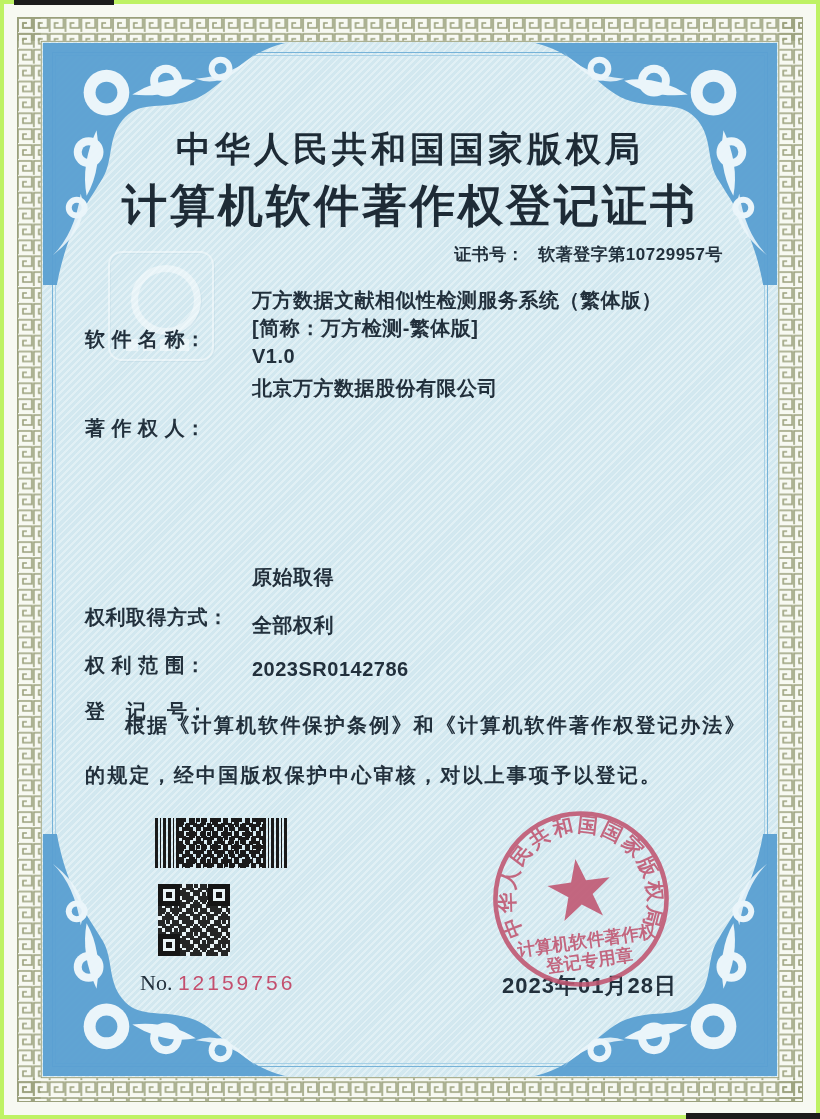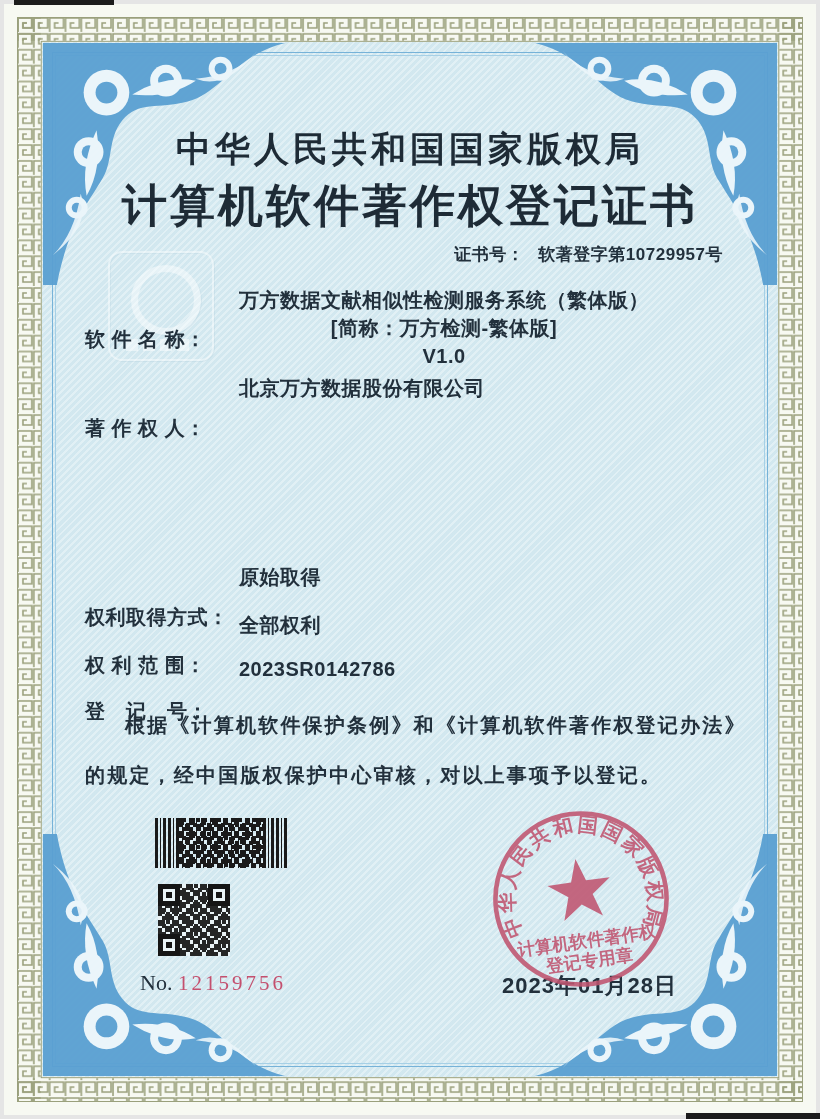--- a/index.html
+++ b/index.html
@@ -1,16 +1,16 @@
 <!DOCTYPE html>
 <html><head>
 <meta charset="utf-8">
 <style>
   html,body{margin:0;padding:0;background:#ffffff;}
-  .page{position:relative;width:820px;height:1119px;background:#e5e5e5;overflow:hidden;
+  .page{position:relative;width:820px;height:1119px;background:#bef264;overflow:hidden;
         font-family:"Liberation Sans","DejaVu Sans",sans-serif;}
   .cert{position:absolute;inset:4px;background:#f7f9f2;}
   
   .paper{position:absolute;inset:38px;background:#d9ecf2;}
   .paper::before{content:"";position:absolute;inset:0;
      background:repeating-linear-gradient(135deg,rgba(255,255,255,.22) 0 2px,rgba(120,175,205,.07) 2px 5px);}
   
   .meander{position:absolute;left:13px;top:13px;width:calc(100% - 26px);height:calc(100% - 26px);}
   
   .rule{position:absolute;inset:48px;border:1px solid #76b2d8;outline:1px solid #a6d0e6;outline-offset:-4px;pointer-events:none;}
@@ -29,40 +29,40 @@
      background:repeating-linear-gradient(90deg,rgba(255,255,255,.85) 0 12px,transparent 12px 17px);}
   
   .issuer{position:absolute;left:0;right:0;top:126px;text-align:center;
      font-family:"Liberation Serif","DejaVu Serif",serif;font-weight:bold;font-size:35px;letter-spacing:4px;color:#1e2b36;}
   .cert-title{position:absolute;left:0;right:0;top:176px;text-align:center;
      font-family:"Liberation Serif","DejaVu Serif",serif;font-weight:bold;font-size:45px;letter-spacing:3px;color:#1e2b36;}
   .certno{position:absolute;right:97px;top:243px;font-size:17px;font-weight:bold;color:#22303c;letter-spacing:.5px;}
   .certno .gap{display:inline-block;width:14px;}
   .row{position:absolute;left:85px;display:flex;color:#22303c;font-size:20px;font-weight:600;letter-spacing:.5px;}
   .row .lbl{flex:0 0 150px;font-weight:700;margin-top:40px;}
-  .row .val{margin-left:4px;text-align:center;}
+  .row .val{margin-left:17px;}
   .name-lines div{line-height:28px;}
   .statement{position:absolute;left:85px;top:700px;width:680px;font-size:20px;font-weight:600;color:#22303c;
      line-height:50px;letter-spacing:2.2px;text-indent:40px;}
   
   .barcode{position:absolute;left:155px;top:818px;width:132px;height:50px;display:flex;}
   .barcode .b-side{width:24px;background:repeating-linear-gradient(90deg,#1a1a1a 0 3px,transparent 3px 5px,#1a1a1a 5px 6px,transparent 6px 8px,#1a1a1a 8px 11px,transparent 11px 13px);}
   .barcode .b-mid{flex:1;background-image:repeating-conic-gradient(#1a1a1a 0 25%,transparent 0 50%),repeating-conic-gradient(transparent 0 25%,#1a1a1a 0 50%);background-size:7px 9px,11px 13px;}
   
   .qr{position:absolute;left:158px;top:884px;width:72px;height:72px;background:#e9f3f6;}
   .qr .mods{position:absolute;inset:0;opacity:.92;
      background-image:repeating-conic-gradient(#151515 0 25%,transparent 0 50%),repeating-conic-gradient(transparent 0 25%,#151515 0 50%);
      background-size:8px 8px,14px 12px;}
   .finder{position:absolute;width:22px;height:22px;border:5px solid #151515;background:#e9f3f6;box-sizing:border-box;}
   .finder::after{content:"";position:absolute;left:3px;top:3px;width:6px;height:6px;background:#151515;}
   .finder.f-tl{left:0;top:0;} .finder.f-tr{right:0;top:0;} .finder.f-bl{left:0;bottom:0;}
   
   .serial{position:absolute;left:140px;top:970px;font-size:22px;color:#22303c;
      font-family:"Liberation Serif","DejaVu Serif",serif;}
-  .serial .num{color:#c44f6e;font-family:Liberation Serif, serif;letter-spacing:3px;font-size:21px;}
+  .serial .num{color:#c44f6e;font-family:Liberation Sans, sans-serif;letter-spacing:3px;font-size:21px;}
   .issue-date{position:absolute;left:502px;top:971px;font-size:22px;font-weight:700;color:#22303c;letter-spacing:1px;}
   
   .seal{position:absolute;left:489px;top:807px;width:184px;height:184px;transform:rotate(-8deg);opacity:.88;}
   
   .artifact{position:absolute;background:#1c1c1c;}
   .a1{left:14px;top:0;width:100px;height:5px;}
   .a2{right:0;bottom:0;width:134px;height:6px;}
 </style>
 </head>
 <body>

